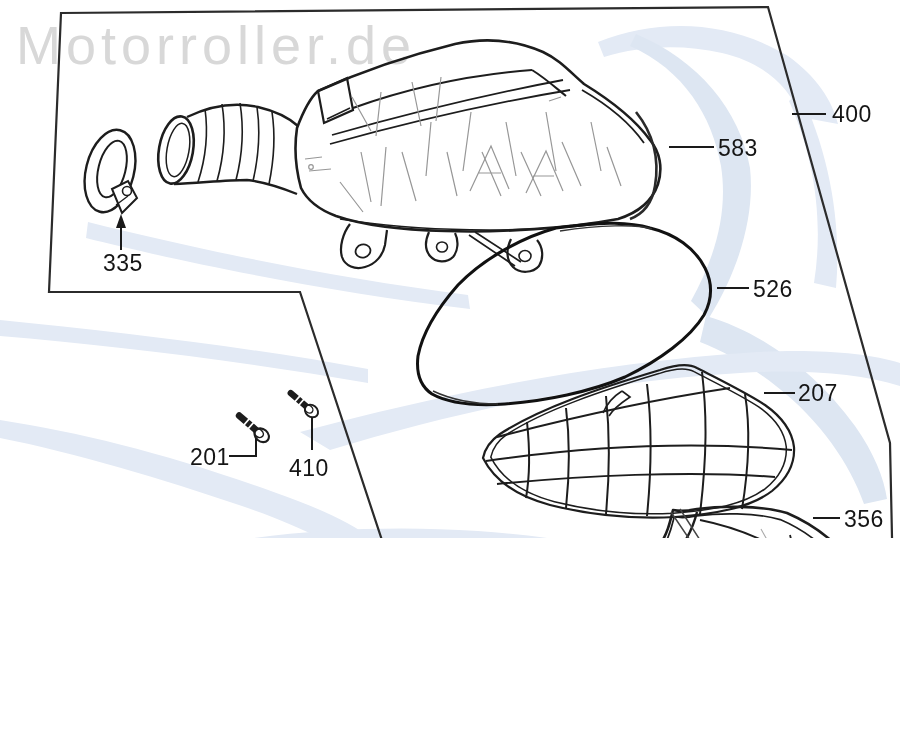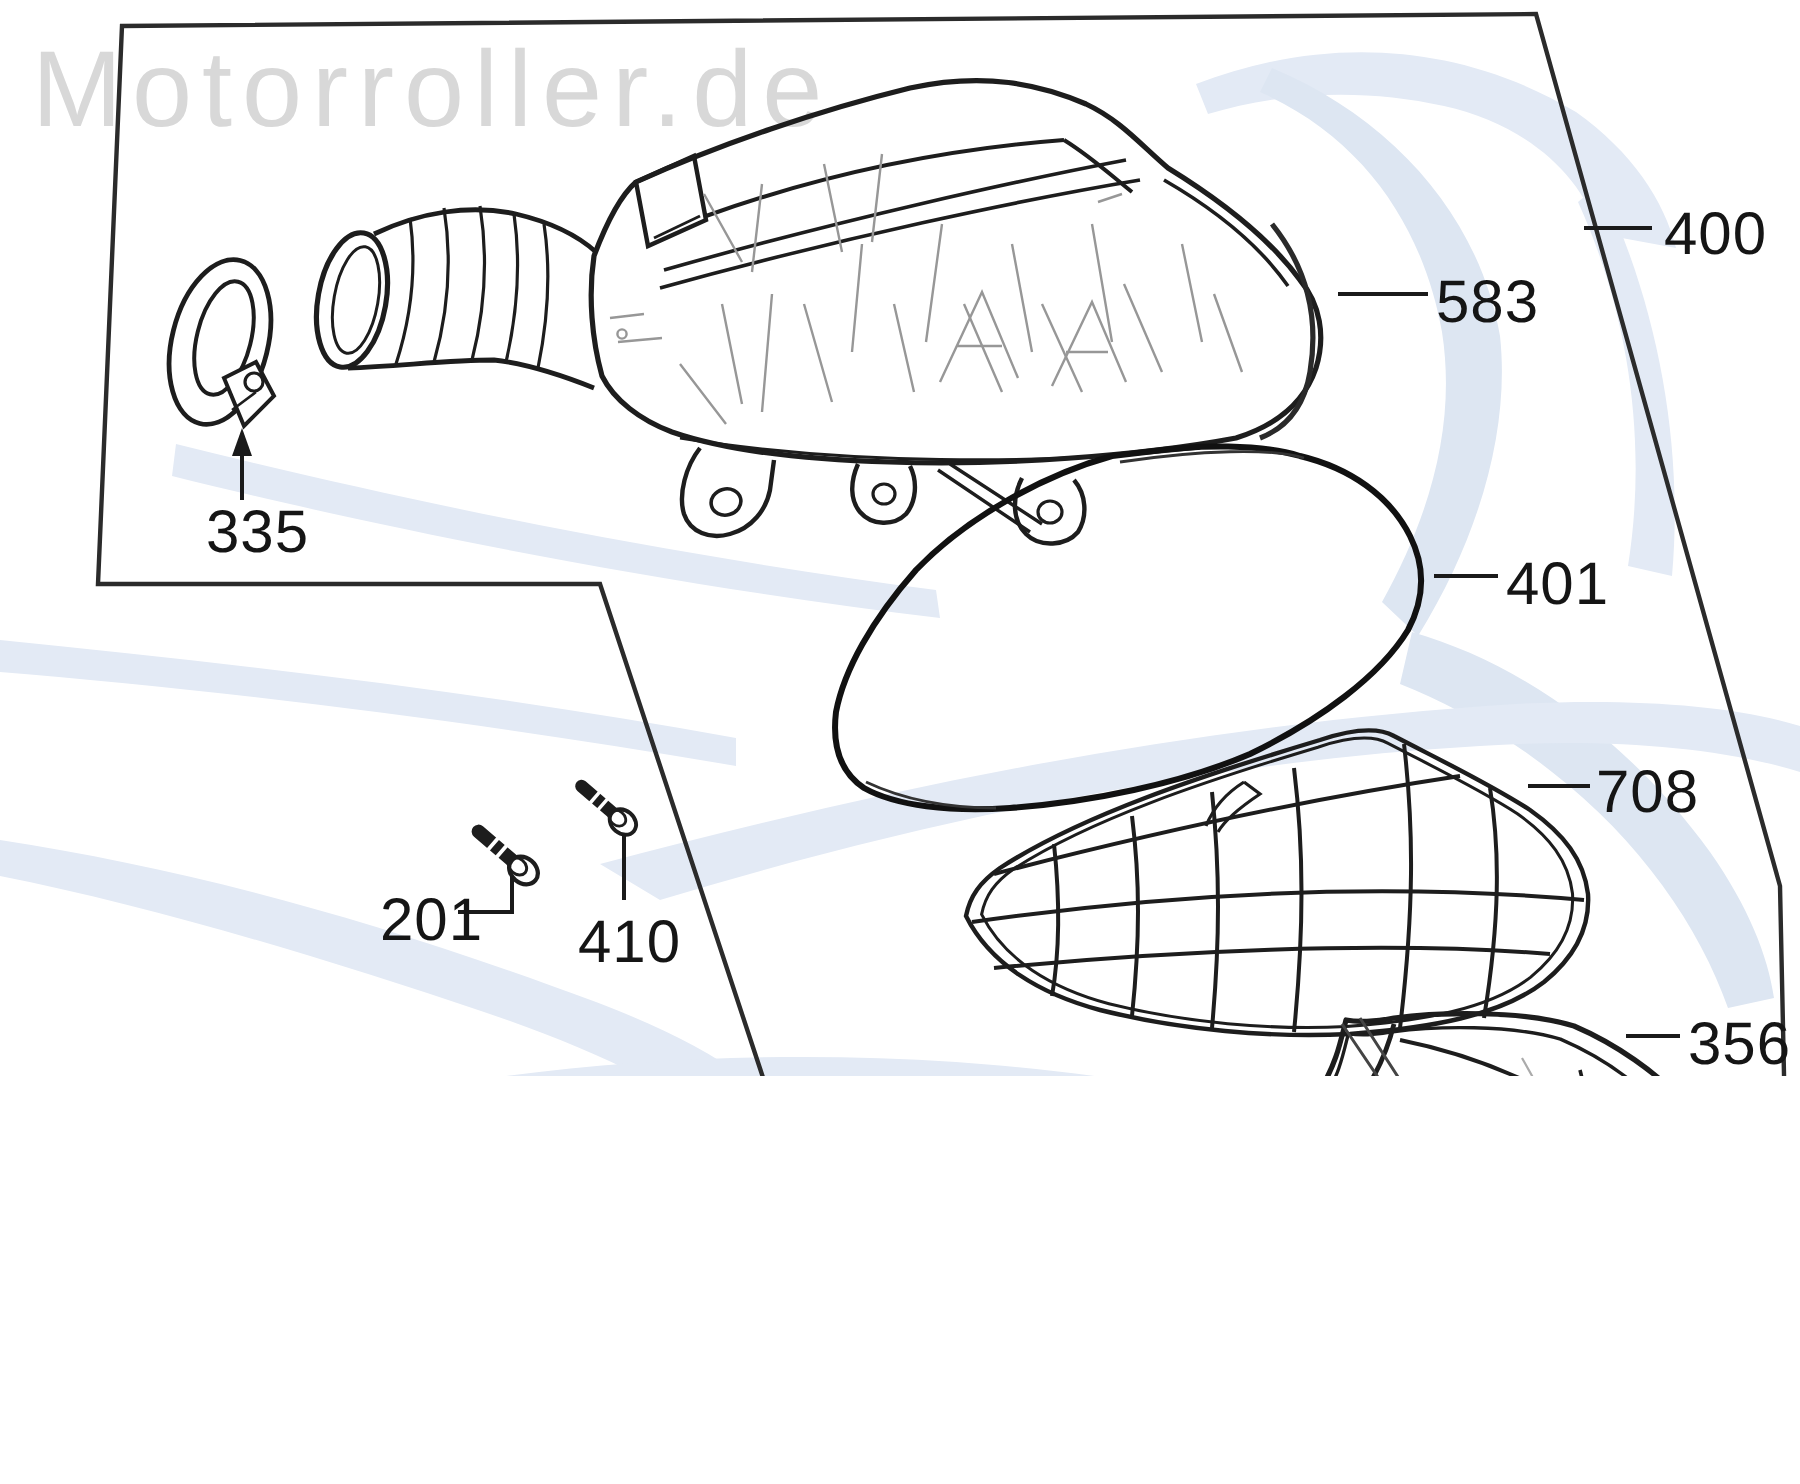--- a/index.html
+++ b/index.html
@@ -11,21 +11,21 @@
     position:absolute;left:16px;top:14px;font-size:54px;letter-spacing:5px;
     color:#d8d8d8;white-space:nowrap;z-index:1;
   }
   .wm-bottom{
     position:absolute;left:-25px;top:560px;font-size:150px;font-weight:bold;
     letter-spacing:11px;color:#d9d9d9;white-space:nowrap;
     transform:rotate(-3.5deg) skewX(-12deg);transform-origin:0 50%;z-index:1;
   }
   svg.art{position:absolute;left:0;top:0;z-index:2;}
   .plabel{
-    position:absolute;font-size:30px;color:#151515;z-index:3;
+    position:absolute;font-size:23px;color:#151515;z-index:3;
     letter-spacing:0.5px;white-space:nowrap;
   }
   .bottom-strip{
     position:absolute;left:0;top:734px;width:900px;height:7px;
     background:#e8e8e8;z-index:4;
   }
 </style>
 </head>
 <body>
 
@@ -237,22 +237,22 @@
       <path d="M764,393 L795,393"></path>
       <path d="M813,518 L840,518"></path>
       <path d="M229,456 L256,456 L256,438"></path>
       <path d="M312,450 L312,417"></path>
       <path d="M121,250 L121,226"></path>
       <polygon points="116,228 126,228 121,214" fill="#1a1a1a" stroke="none"></polygon>
     </g>
   </svg>
 
   <div class="plabel" style="left:832px;top:101px">400</div>
-  <div class="plabel" style="left:753px;top:276px">401</div>
-  <div class="plabel" style="left:798px;top:380px">708</div>
+  <div class="plabel" style="left:753px;top:276px">526</div>
+  <div class="plabel" style="left:798px;top:380px">207</div>
   <div class="plabel" style="left:844px;top:506px">356</div>
   <div class="plabel" style="left:718px;top:135px">583</div>
   <div class="plabel" style="left:103px;top:250px">335</div>
   <div class="plabel" style="left:289px;top:455px">410</div>
   <div class="plabel" style="left:190px;top:444px">201</div>
 
   <div class="bottom-strip"></div>
 </div>
 
 </body></html>

